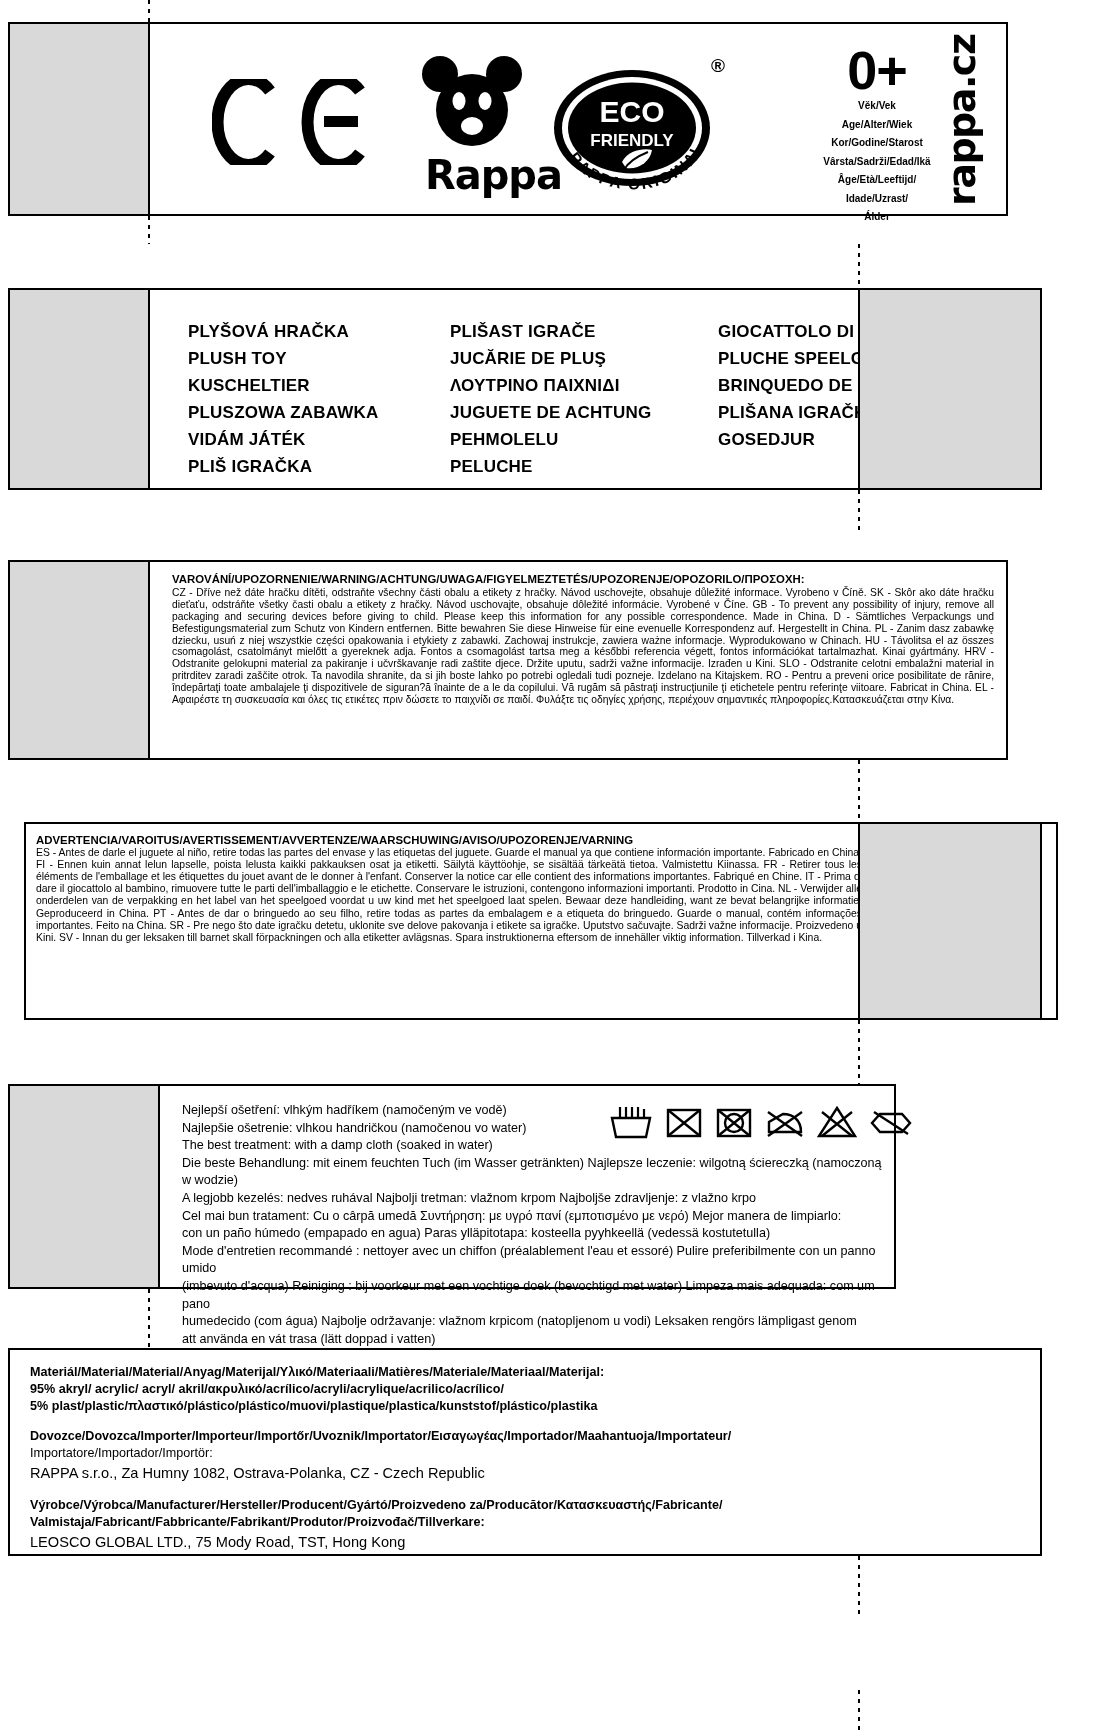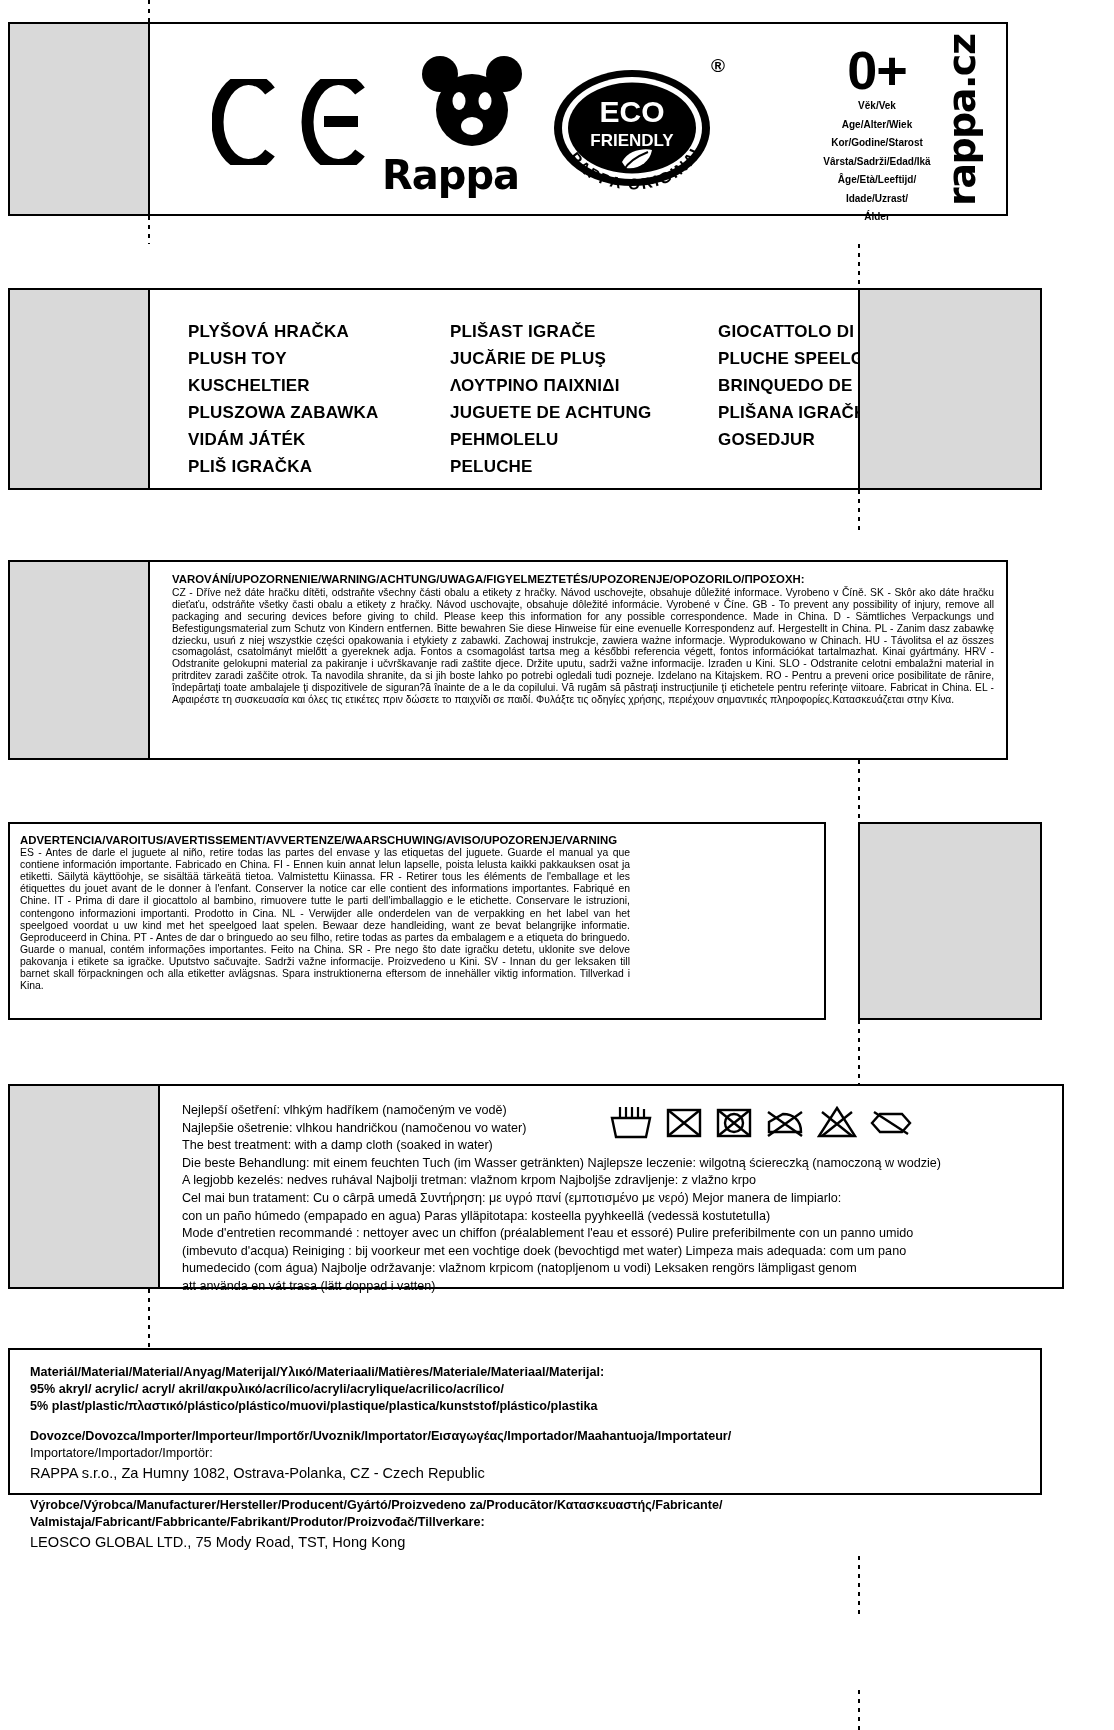--- a/index.html
+++ b/index.html
@@ -44,21 +44,21 @@
   }
   .ce-mark svg { display: block; }
 
   .rappa-logo { position: absolute; left: 230px; top: 30px; width: 180px; }
   .rappa-bear { display:block; margin: 0 auto; }
   .rappa-word {
     font-family: "DejaVu Sans", sans-serif;
     font-weight: 700;
     font-size: 40px;
     letter-spacing: -1px;
-    text-align: left;
+    text-align: right;
     margin-top: 2px;
   }
 
   .eco { position: absolute; left: 388px; top: 26px; width: 190px; height: 165px; }
 
   .age-block {
     position: absolute;
     left: 610px; top: 20px;
     width: 230px;
     text-align: center;
@@ -125,51 +125,51 @@
     line-height: 11.9px;
     text-align: justify;
   }
   .warn-title {
     font-weight: 700;
     font-size: 11.4px;
     margin-bottom: 1px;
   }
 
   
-  #block4 { left: 8px; top: 822px; width: 818px; height: 198px; }
+  #block4 { left: 24px; top: 822px; width: 1034px; height: 198px; }
   #block4-grey-r { left: 858px; top: 822px; width: 184px; height: 198px; }
   .adv-body {
     position: absolute;
     left: 0; top: 0; right: 184px; bottom: 0;
     padding: 10px 10px 0 10px;
     font-size: 10.4px;
     line-height: 12.1px;
     text-align: justify;
   }
   .adv-title { font-weight: 700; font-size: 11.4px; margin-bottom: 1px; }
 
   
-  #block5 { left: 8px; top: 1084px; width: 1056px; height: 205px; }
+  #block5 { left: 8px; top: 1084px; width: 888px; height: 205px; }
   #block5-grey { left: 8px; top: 1084px; width: 152px; height: 205px; }
   .care-body {
     position: absolute;
     left: 160px; top: 0; right: 0; bottom: 0;
     padding: 16px 8px 0 12px;
     font-size: 12.6px;
     line-height: 17.6px;
   }
   .care-symbols {
     position: absolute;
     left: 598px; top: 18px;
     display: flex;
     gap: 10px;
   }
 
   
-  #block6 { left: 8px; top: 1348px; width: 1034px; height: 147px; }
+  #block6 { left: 8px; top: 1348px; width: 1034px; height: 208px; }
   .mat-body {
     padding: 14px 0 0 20px;
     font-size: 12.6px;
     line-height: 17px;
   }
   .mat-body .big { font-size: 14.6px; line-height: 22px; }
   .mat-body .sp { height: 13px; }
   .bold { font-weight: 700; }
 
   

